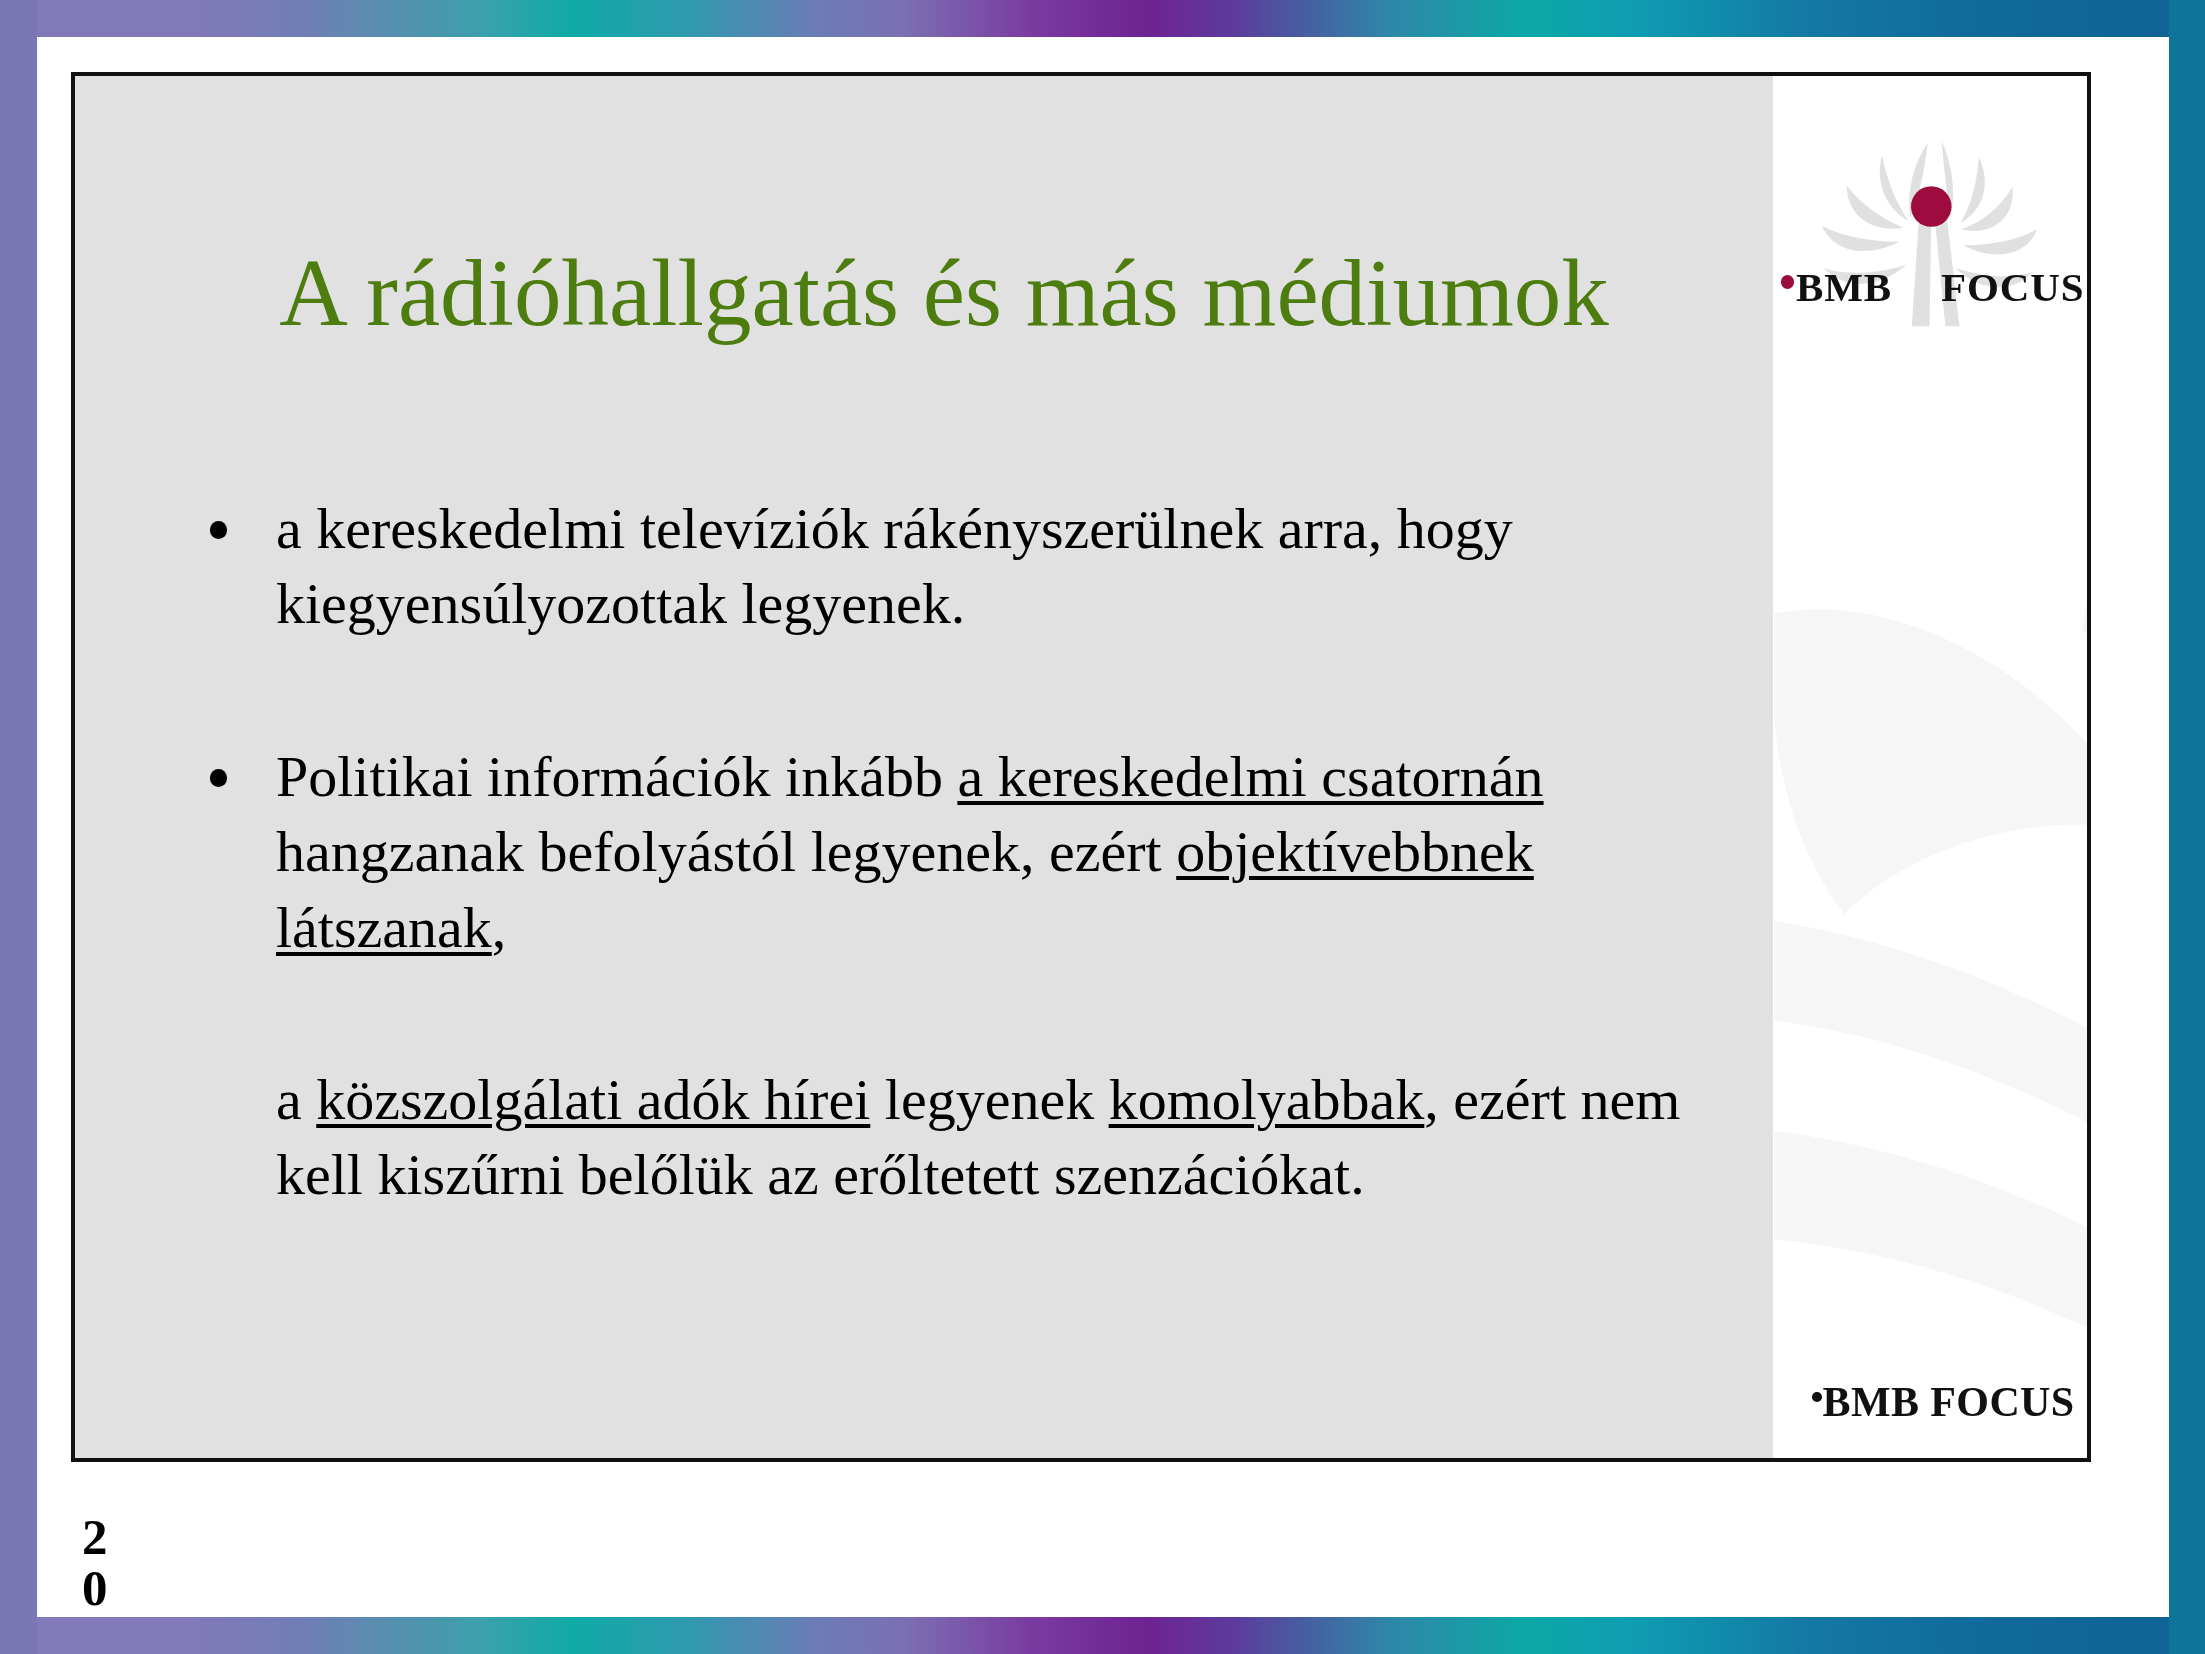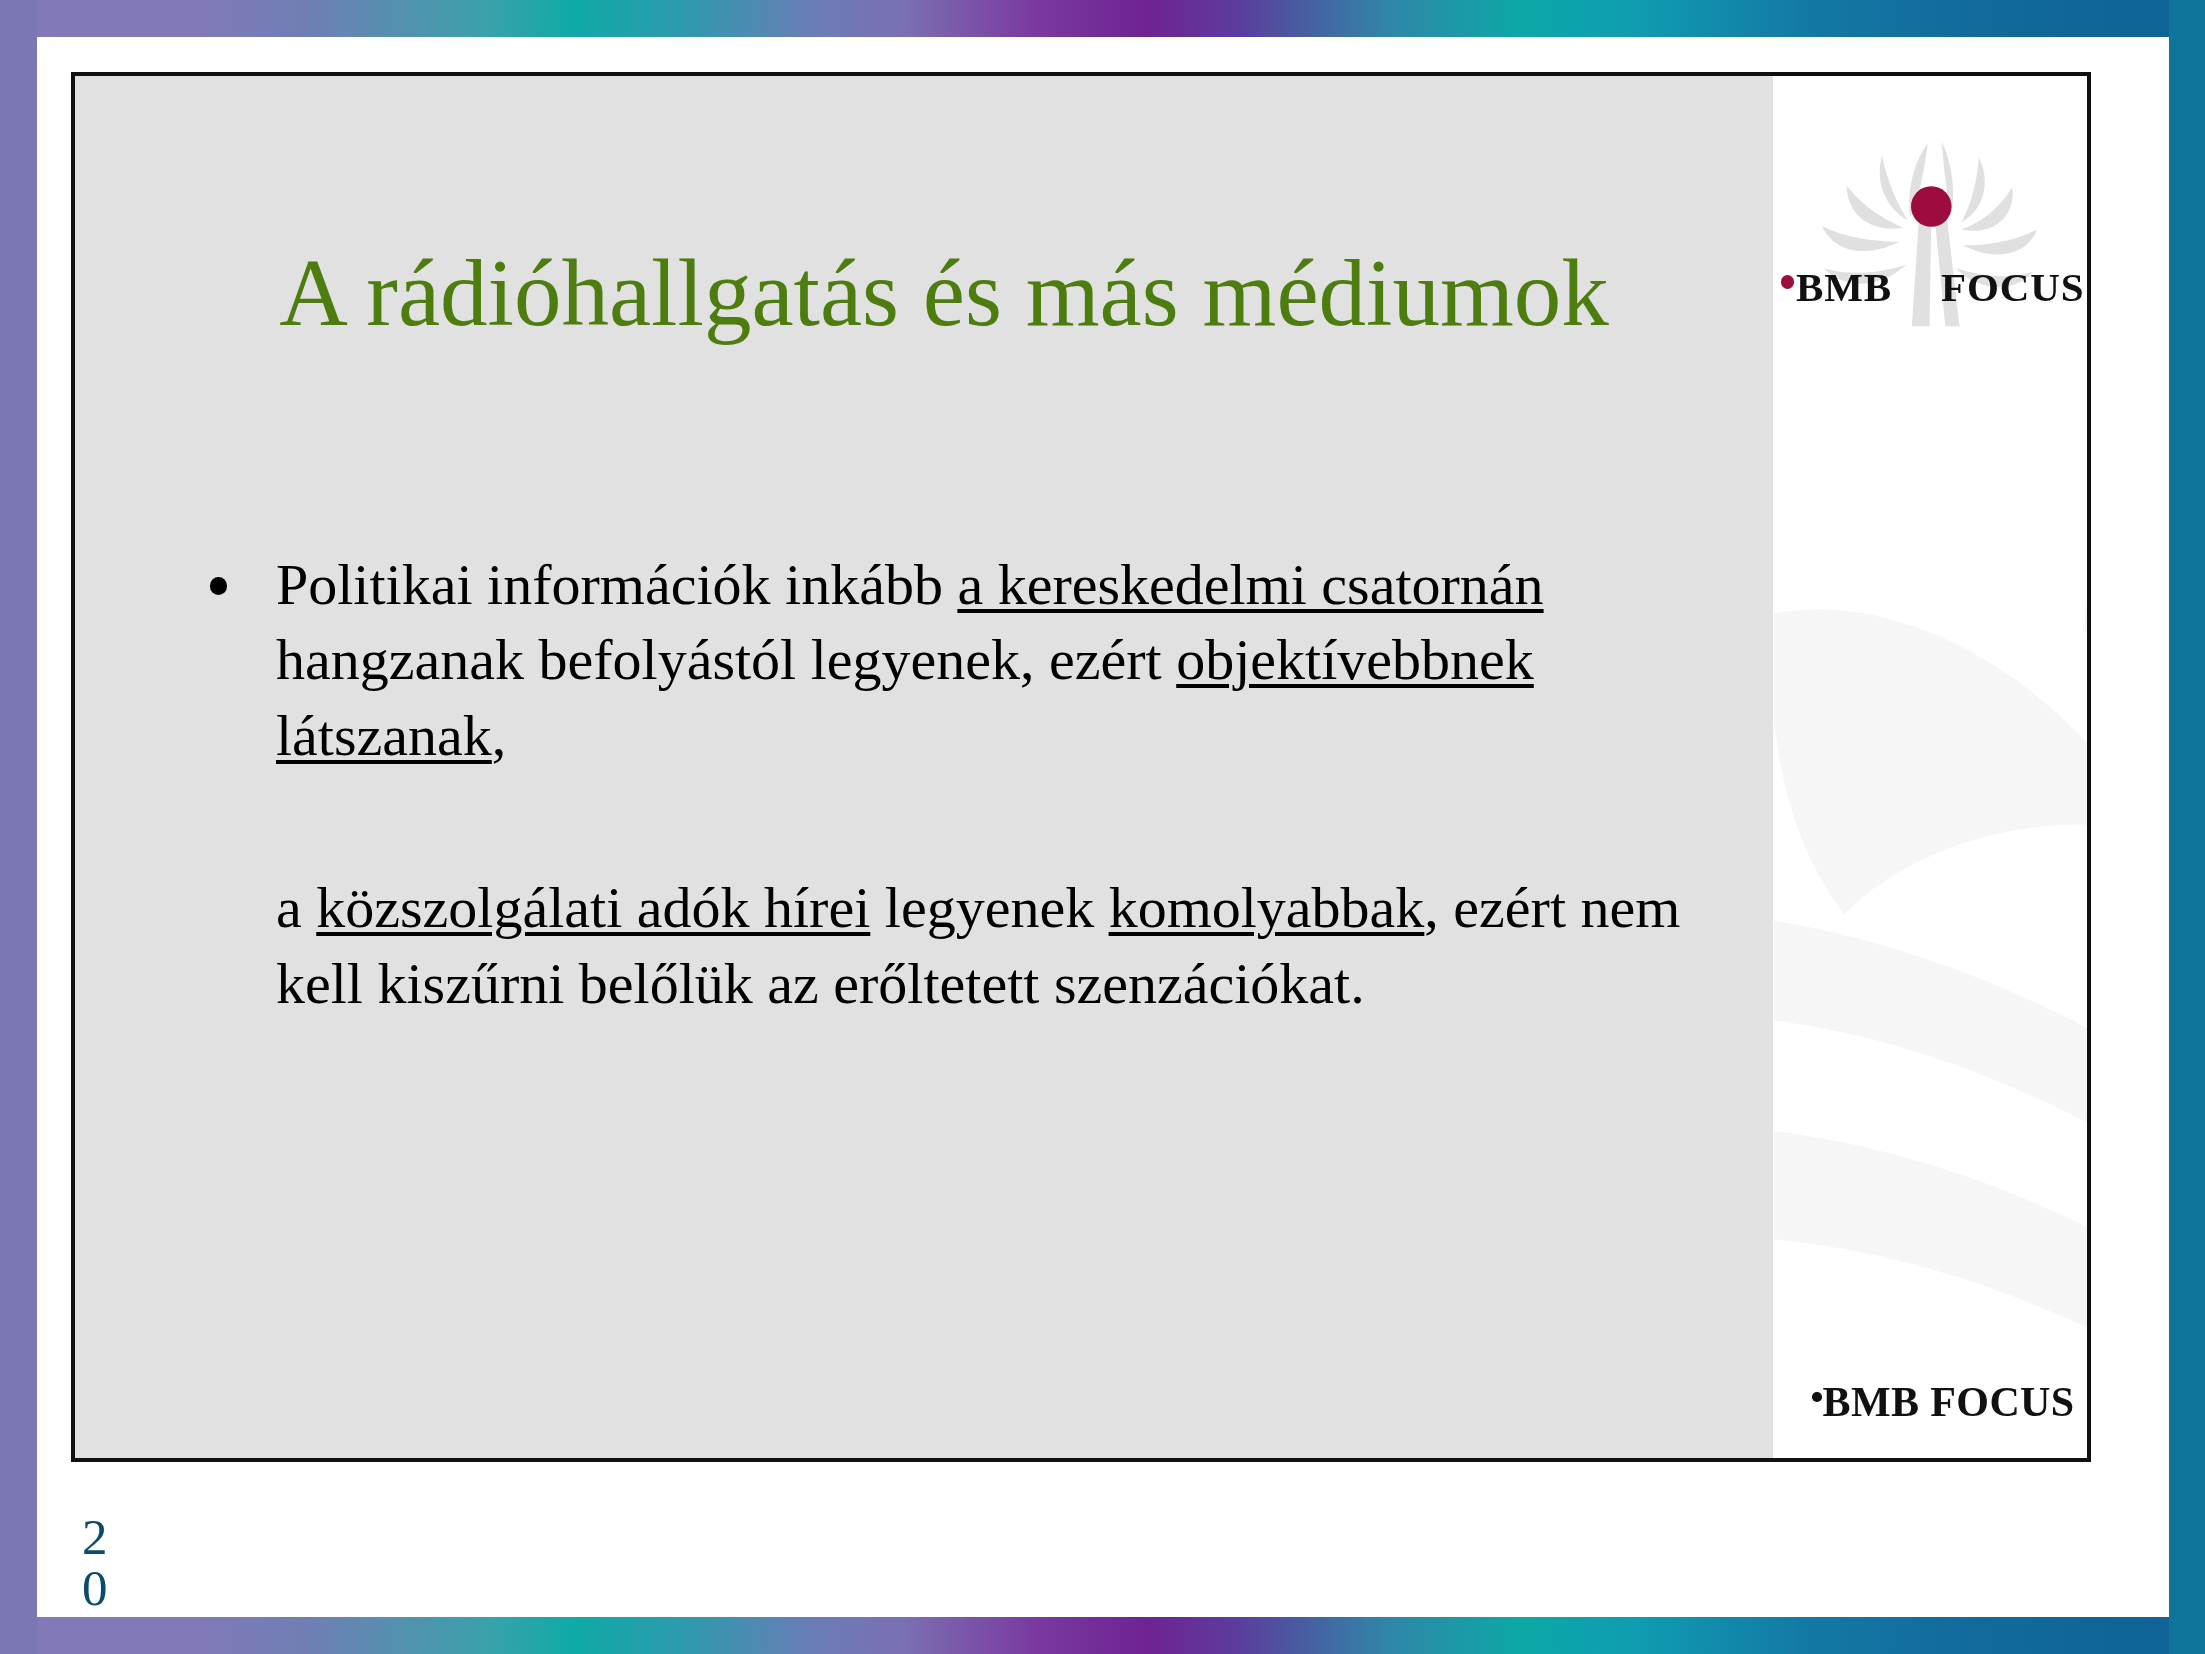--- a/index.html
+++ b/index.html
@@ -182,23 +182,24 @@
   u.ul { text-decoration: underline; text-decoration-thickness: 3.5px; text-underline-offset: 5.3px; }
 
   
   #page-number {
     position: absolute;
     left: 82px;
     top: 1512px;
     width: 49px;
     font-size: 51px;
     line-height: 1.0;
-    color: #0c4a6e;
+    color: #000000;
     word-break: break-all;
     text-align: left;
+    font-weight: bold;
   }
 
   
   #slide-footer {
     position: absolute;
     right: 12.4px;
     bottom: 32px;
     font-family: "Liberation Serif", "DejaVu Serif", serif;
     font-weight: bold;
     font-size: 42px;
@@ -264,20 +265,24 @@
 
       <div id="logo-wordmark">
         <span class="dot"></span><span>BMB</span><span class="gap"></span><span>FOCUS</span>
       </div>
     </div>
 
     <div id="slide-title">A rádióhallgatás és más médiumok</div>
 
     <div id="body-list">
 
+      <div class="bullet-row">
+        <span class="marker"></span>
+        <span class="bullet-text"><span>a kereskedelmi televíziók rákényszerülnek arra, hogy kiegyensúlyozottak legyenek.</span></span>
+      </div>
 
       <div class="para-gap"></div>
 
       <div class="bullet-row">
         <span class="marker"></span>
         <span class="bullet-text"><span>Politikai információk inkább </span><u class="ul">a kereskedelmi csatornán</u><span> hangzanak befolyástól legyenek, ezért </span><u class="ul">objektívebbnek látszanak</u><span>,</span></span>
       </div>
 
       <div class="para-gap"></div>
 

